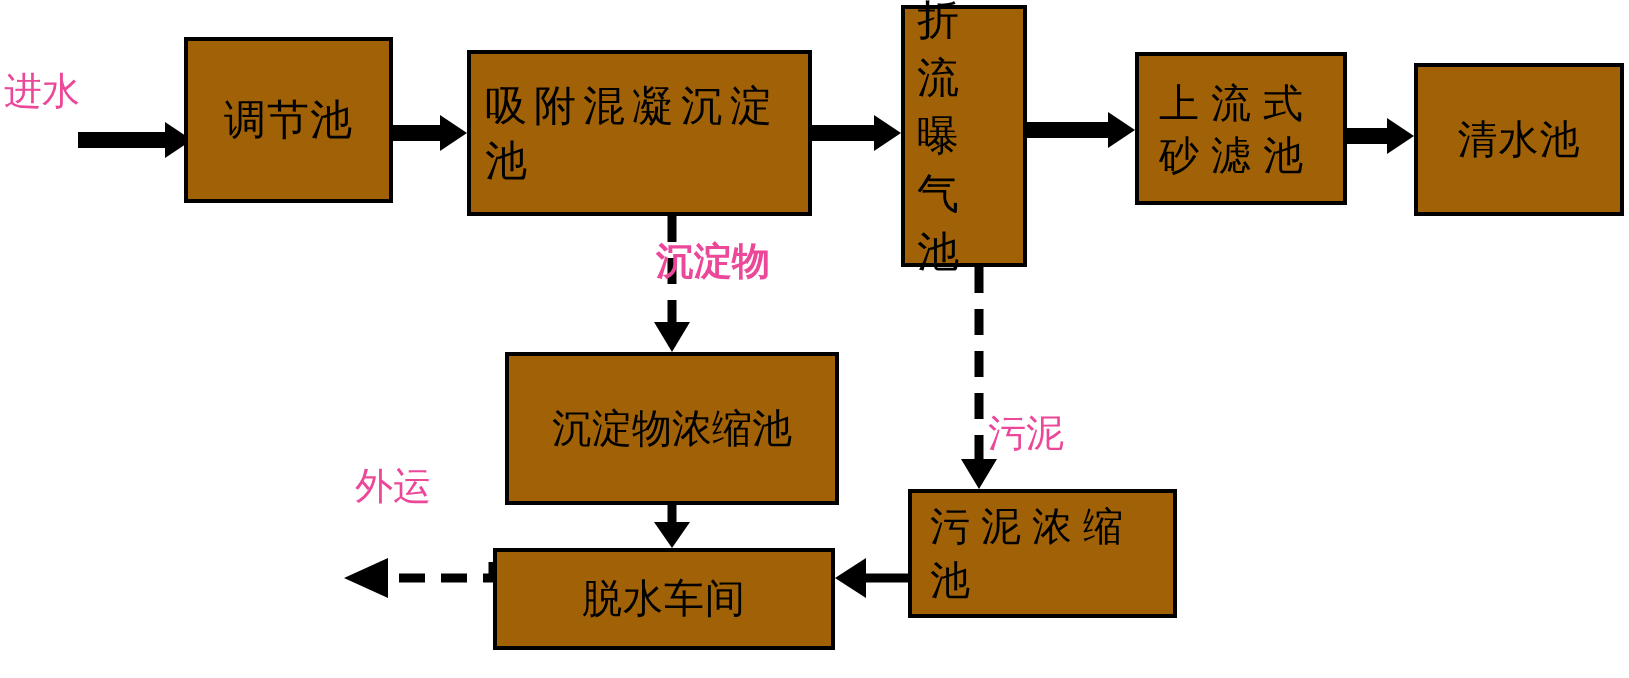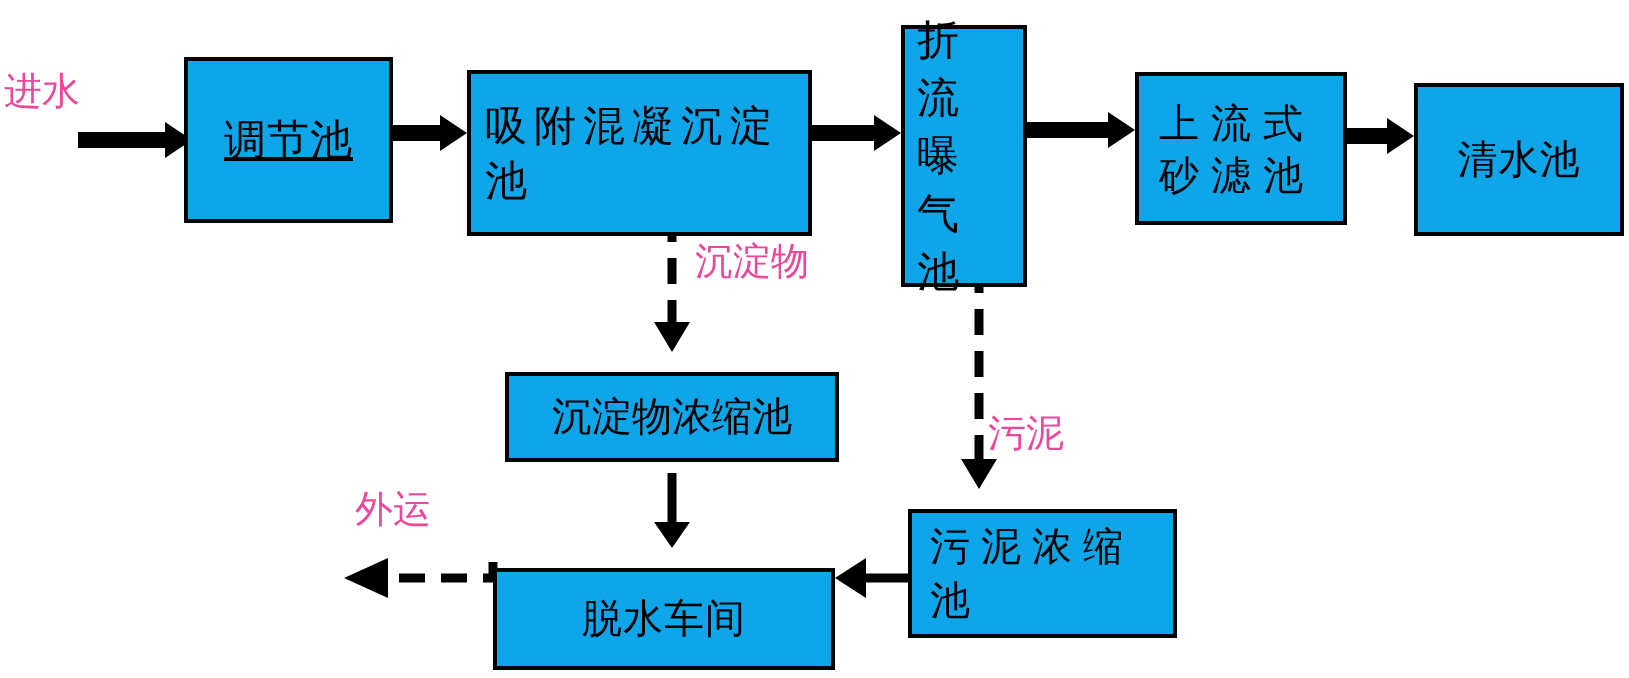--- a/index.html
+++ b/index.html
@@ -21,37 +21,36 @@
     position: absolute;
     left: 0;
     top: 0;
     width: 1629px;
     height: 678px;
   }
   .node {
     position: absolute;
     box-sizing: border-box;
     border: 4px solid #000000;
-    background: #0ea5e9;
+    background: #a16207;
     display: flex;
     align-items: center;
     justify-content: center;
     color: #000000;
-    margin-top: 20px;
   }
   .node-label {
     display: block;
     width: 100%;
     text-align: center;
     line-height: 1.18;
     color: #000000;
     white-space: pre-line;
   }
   
-  #node-equalization   { left: 184px; top: 37px;  width: 209px; height: 166px; text-decoration: underline; }
+  #node-equalization   { left: 184px; top: 37px;  width: 209px; height: 166px; }
   #node-equalization .node-label { font-size: 42px; letter-spacing: 1px; }
 
   #node-adsorption     { left: 467px; top: 50px;  width: 345px; height: 166px; padding: 0 14px; }
   #node-adsorption .node-label {
     font-size: 42px;
     text-align: left;
     word-break: break-all;
     letter-spacing: 7px;
     line-height: 1.32;
   }
@@ -72,21 +71,21 @@
     text-align: left;
     word-break: break-all;
     letter-spacing: 12px;
     line-height: 1.3;
     padding-left: 10px;
   }
 
   #node-clearwater     { left: 1414px; top: 63px; width: 210px; height: 153px; }
   #node-clearwater .node-label { font-size: 40px; letter-spacing: 1px; }
 
-  #node-sediment-thickener { left: 505px; top: 352px; width: 334px; height: 90px; }
+  #node-sediment-thickener { left: 505px; top: 352px; width: 334px; height: 153px; }
   #node-sediment-thickener .node-label { font-size: 40px; letter-spacing: 0px; }
 
   #node-sludge-thickener   { left: 908px; top: 489px; width: 269px; height: 129px; padding: 6px 12px; }
   #node-sludge-thickener .node-label {
     font-size: 40px;
     text-align: left;
     word-break: break-all;
     letter-spacing: 11px;
     line-height: 1.33;
     padding-left: 6px;
@@ -96,23 +95,23 @@
   #node-dewatering .node-label { font-size: 40px; letter-spacing: 1px; }
 
   .edge-label {
     position: absolute;
     color: #ec4899;
     font-size: 38px;
     white-space: nowrap;
     line-height: 1;
   }
   #label-influent  { left: 4px;   top: 72px; }
-  #label-sediment  { left: 695px; top: 242px; }
+  #label-sediment  { left: 656px; top: 242px; font-weight: bold; }
   #label-sludge    { left: 988px; top: 414px; }
-  #label-haulaway  { left: 355px; top: 490px; }
+  #label-haulaway  { left: 355px; top: 470px; font-family: Liberation Mono, monospace; }
 </style>
 </head>
 <body>
 
 <div id="canvas">
 
   <svg viewBox="0 0 1629 678">
     <defs>
       <marker id="fatHead" markerWidth="10" markerHeight="10" refX="1" refY="4.5" orient="auto" markerUnits="strokeWidth">
         <path d="M0,0 L9,4.5 L0,9 z" fill="#000000"></path>

